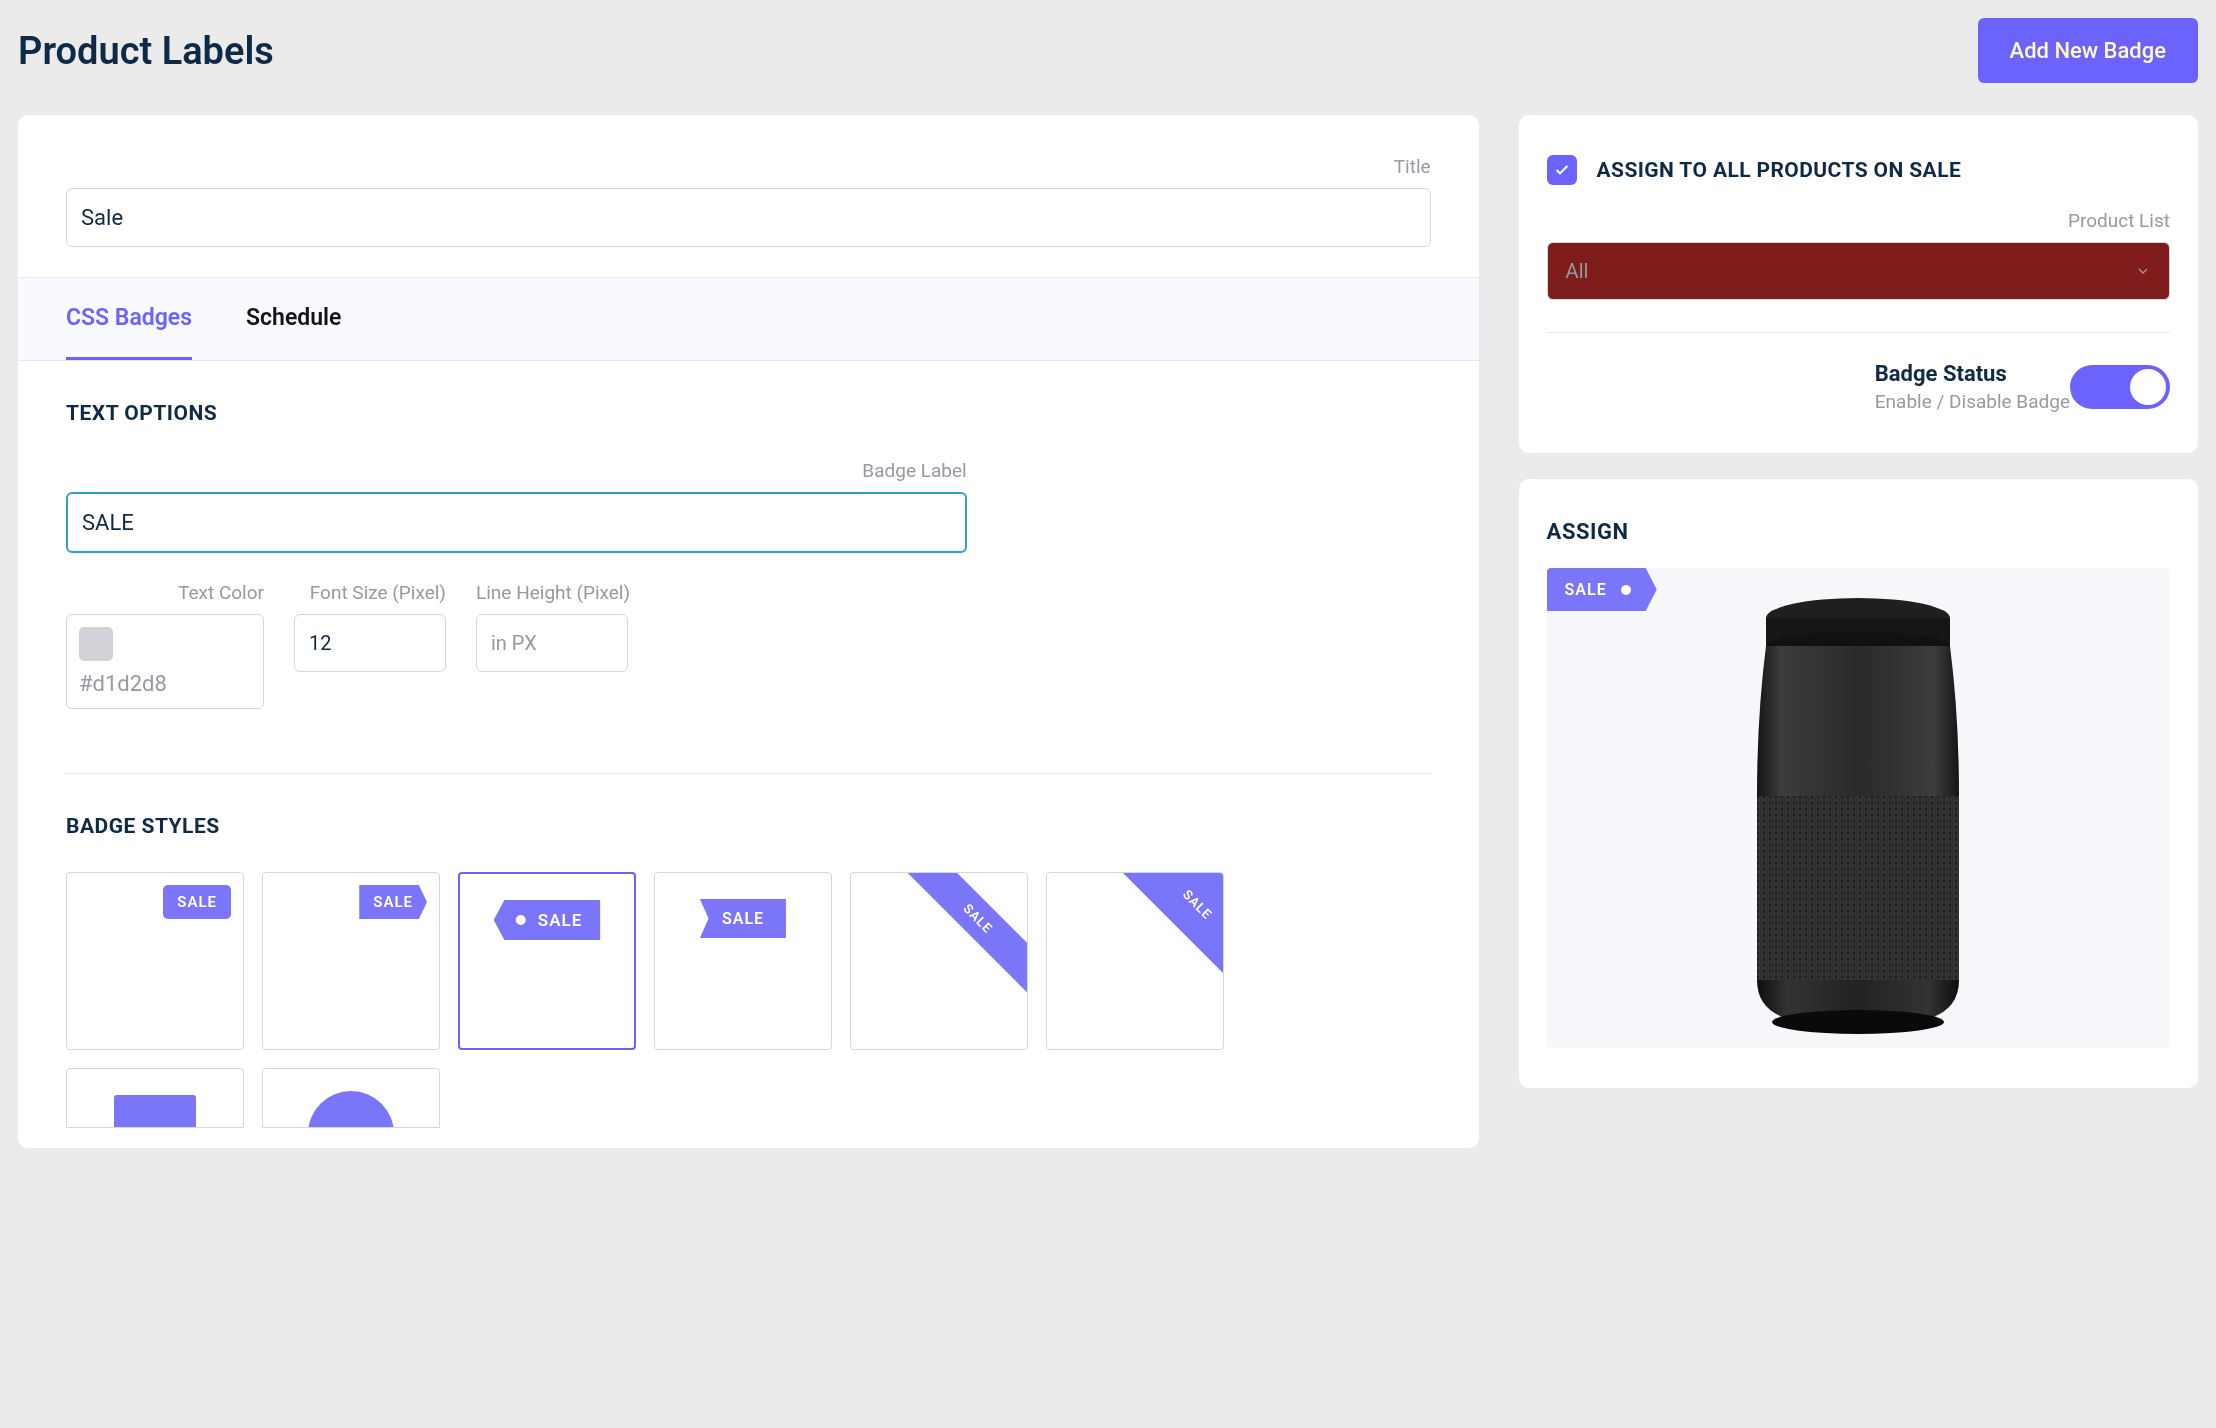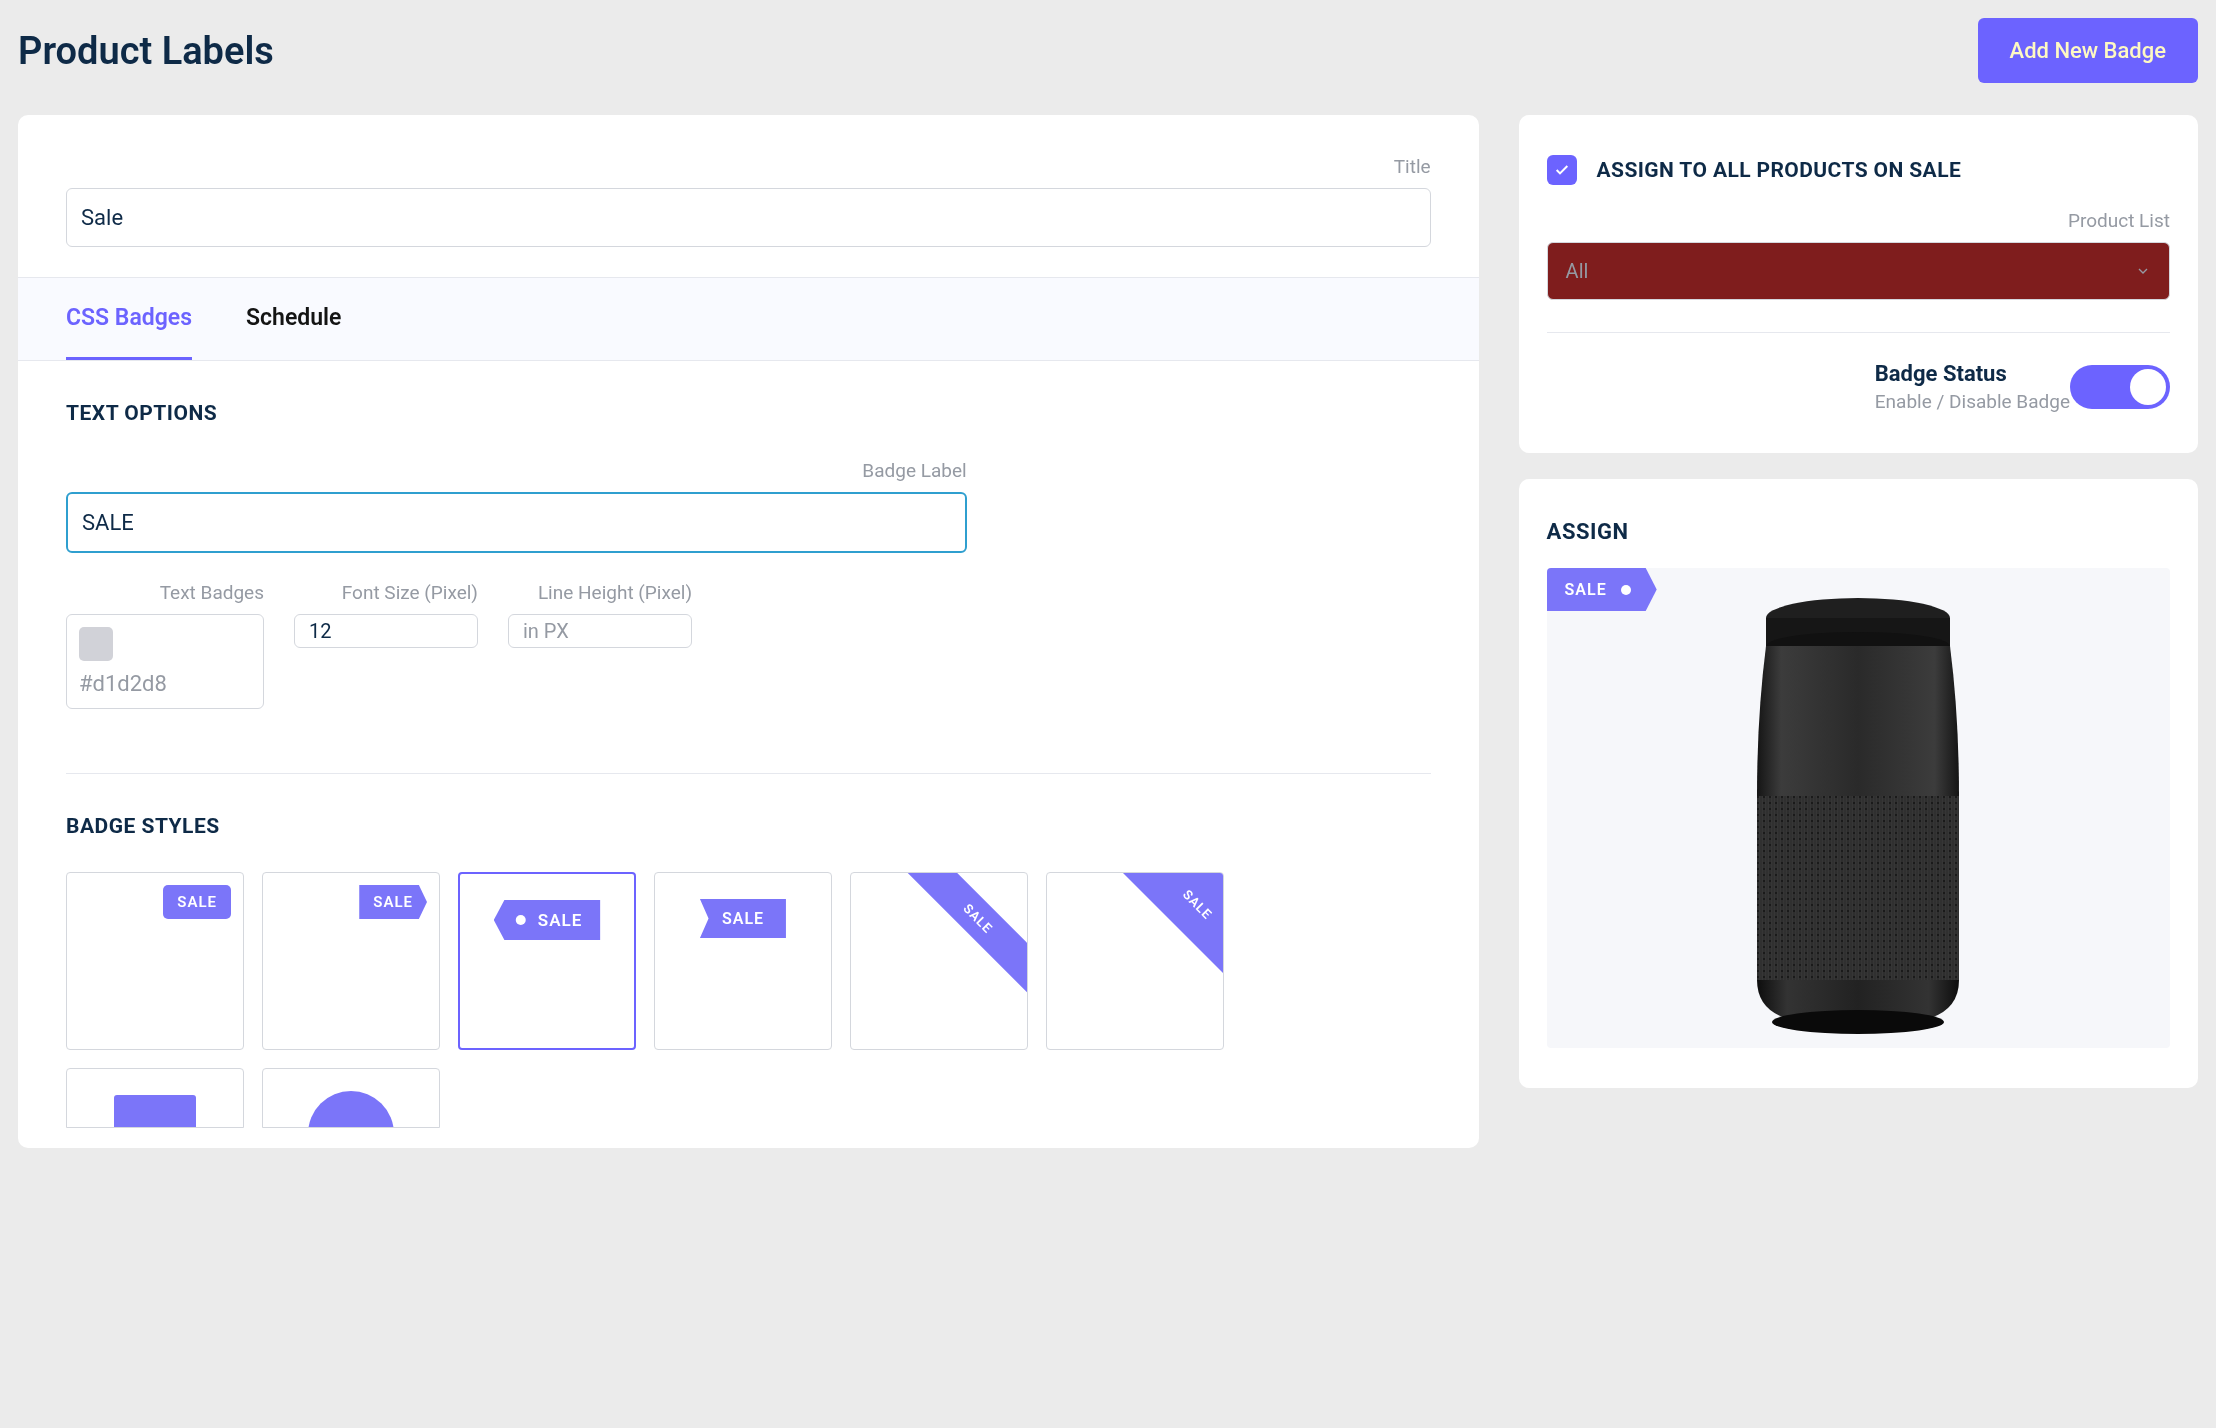--- a/index.html
+++ b/index.html
@@ -35,21 +35,21 @@
   .tab.active{color:var(--accent);border-bottom-color:var(--accent);}
   
   .section{padding:40px 48px 20px 48px;}
   .section-heading{font-size:21px;font-weight:700;letter-spacing:0.5px;color:var(--text-dark);margin:0 0 34px 0;}
   .badge-label-input{width:66%;}
   .row{display:flex;gap:30px;margin-top:28px;}
   .field{display:flex;flex-direction:column;}
   .color-field .swatch-box{border:1px solid var(--border);border-radius:6px;padding:12px;width:198px;}
   .color-swatch{width:34px;height:34px;border-radius:5px;background:#d1d2d8;margin-bottom:10px;}
   .color-hex{font-size:22px;color:var(--text-light);}
-  .small-input{border:1px solid var(--border);border-radius:6px;padding:4px 14px;width:184px;font-size:20px;color:var(--text-dark);background:#fff;}
+  .small-input{border:1px solid var(--border);border-radius:6px;padding:16px 14px;width:152px;font-size:20px;color:var(--text-dark);background:#fff;}
   .small-input::placeholder{color:var(--text-light);}
   .divider{height:1px;background:var(--border-light);margin:44px 48px 0 48px;}
   
   .styles-grid{display:flex;gap:18px;flex-wrap:wrap;}
   .style-cell{width:178px;height:178px;border:1px solid var(--border);border-radius:4px;position:relative;overflow:hidden;cursor:pointer;}
   .style-cell.selected{border:2px solid var(--accent);}
   
   .badge-pill{position:absolute;top:12px;right:12px;background:var(--accent-light);color:#fff;font-size:15px;font-weight:600;letter-spacing:1px;padding:8px 14px;border-radius:5px;}
   .badge-cut{position:absolute;top:12px;right:12px;background:var(--accent-light);color:#fff;font-size:15px;font-weight:600;letter-spacing:1px;padding:8px 14px;clip-path:polygon(88% 0,100% 50%,88% 100%,0 100%,0 0);}
   .badge-tag{position:absolute;top:26px;left:50%;transform:translateX(-50%);display:flex;align-items:center;background:var(--accent-light);color:#fff;font-size:17px;font-weight:600;letter-spacing:1px;padding:10px 18px 10px 22px;clip-path:polygon(10% 0,100% 0,100% 100%,10% 100%,0 50%);}
@@ -108,21 +108,21 @@
     <div class="section">
       <h2 class="section-heading">TEXT OPTIONS</h2>
 
       <div class="field badge-label-input">
         <label class="field-label">Badge Label</label>
         <input class="text-input focus" type="text" value="SALE" style="">
       </div>
 
       <div class="row">
         <div class="field color-field">
-          <label class="field-label">Text Badges</label>
+          <label class="field-label">Text Color</label>
           <div class="swatch-box">
             <div class="color-swatch"></div>
             <div class="color-hex">#d1d2d8</div>
           </div>
         </div>
         <div class="field">
           <label class="field-label">Font Size (Pixel)</label>
           <input class="small-input" type="text" value="12" style="">
         </div>
         <div class="field">

